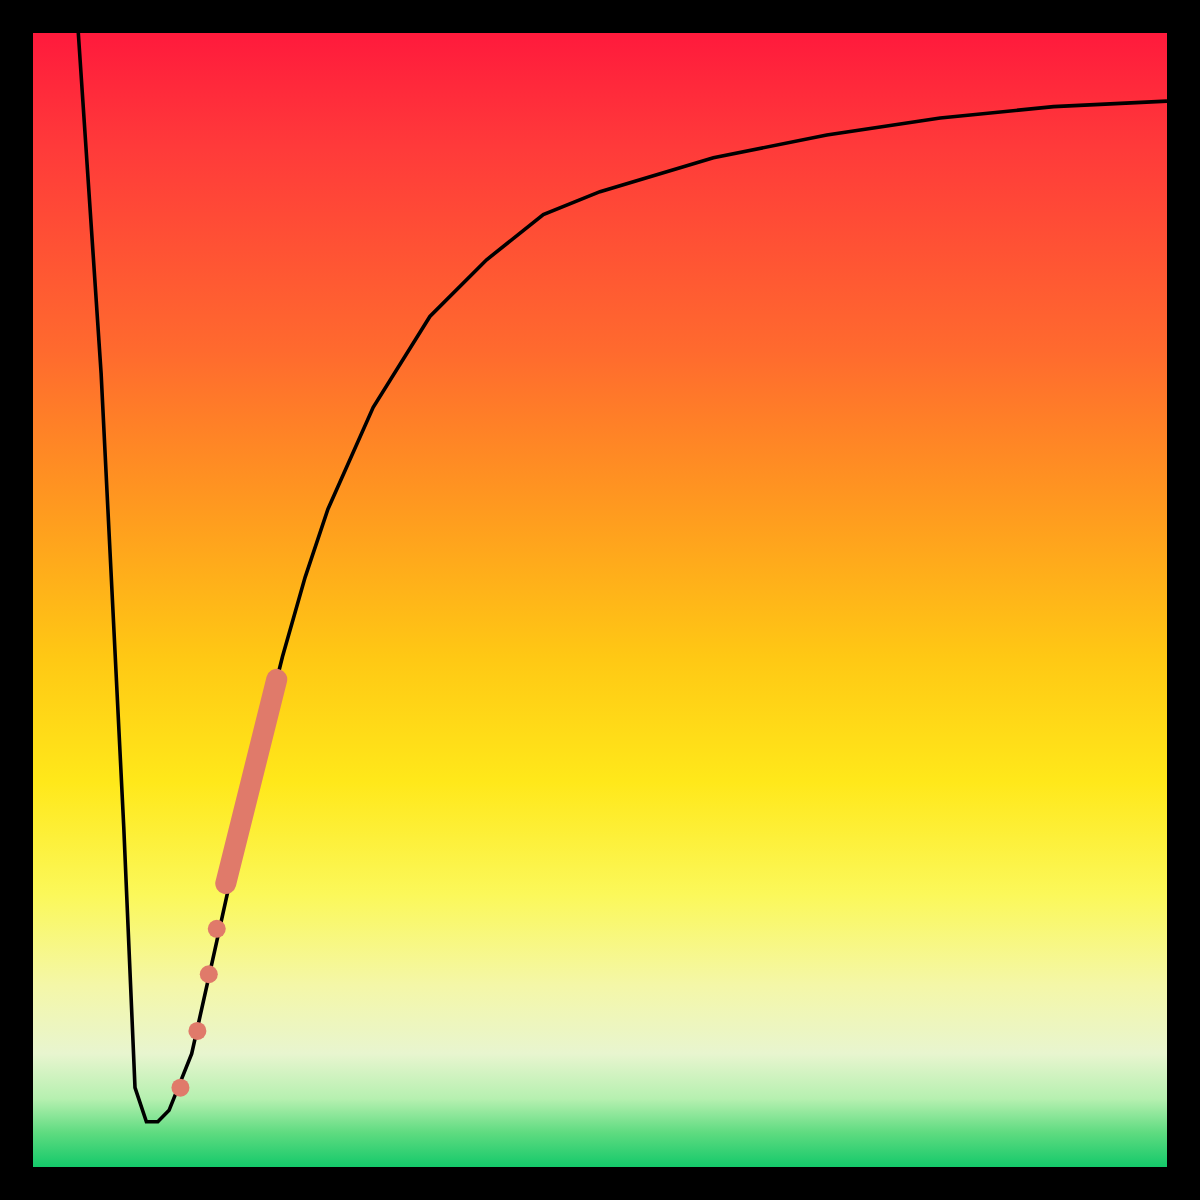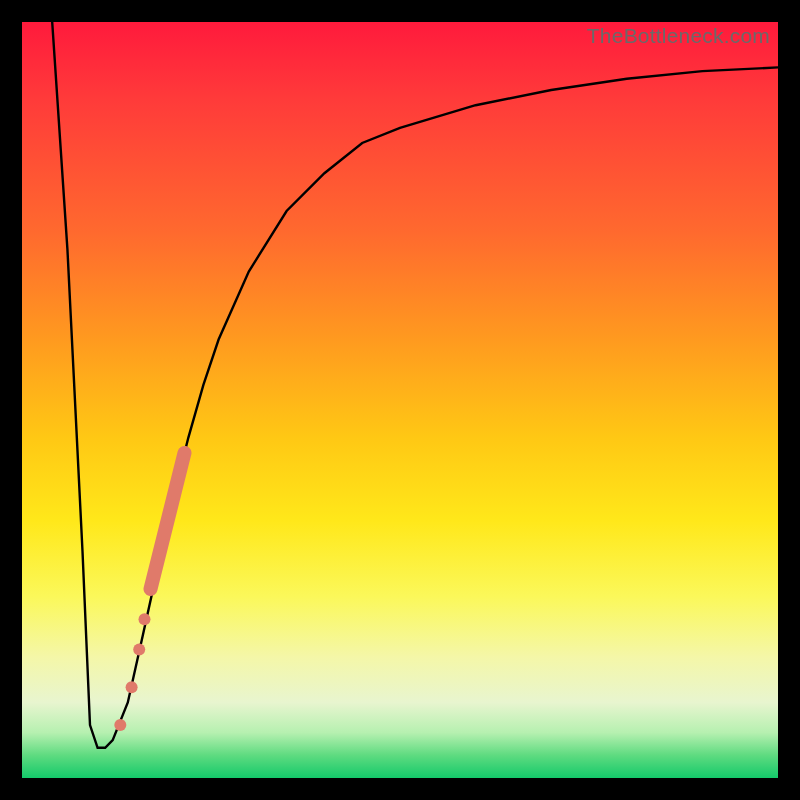--- a/index.html
+++ b/index.html
@@ -73,21 +73,20 @@
     stroke-width: 14;
     stroke-linecap: round;
     fill: none;
   }
 </style>
 </head>
 <body>
 
 <div class="outer">
   <div class="plot-area">
-    <div class="watermark">TheBottleneck.com</div>
     <svg class="curve" viewBox="0 0 756 756">
       <path id="curvePath" class="curve-path" d="M30.2 0.0 L45.4 226.8 L60.5 529.2 L68.0 703.1 L75.6 725.8 L83.2 725.8 L90.7 718.2 L105.8 680.4 L121.0 612.4 L136.1 544.3 L151.2 476.3 L166.3 415.8 L181.4 362.9 L196.6 317.5 L226.8 249.5 L264.6 189.0 L302.4 151.2 L340.2 121.0 L378.0 105.8 L453.6 83.2 L529.2 68.0 L604.8 56.7 L680.4 49.1 L756.0 45.4"></path>
       <g id="markerGroup">
           <circle cx="98.3" cy="703.1" r="6" class="marker"></circle>
           <circle cx="109.6" cy="665.3" r="6" class="marker"></circle>
           <circle cx="117.2" cy="627.5" r="6" class="marker"></circle>
           <circle cx="122.5" cy="597.2" r="6" class="marker"></circle>
         </g>
       <path id="thickSeg" class="thick-seg" d="M128.5 567.0 L162.5 430.9"></path>
     </svg>

